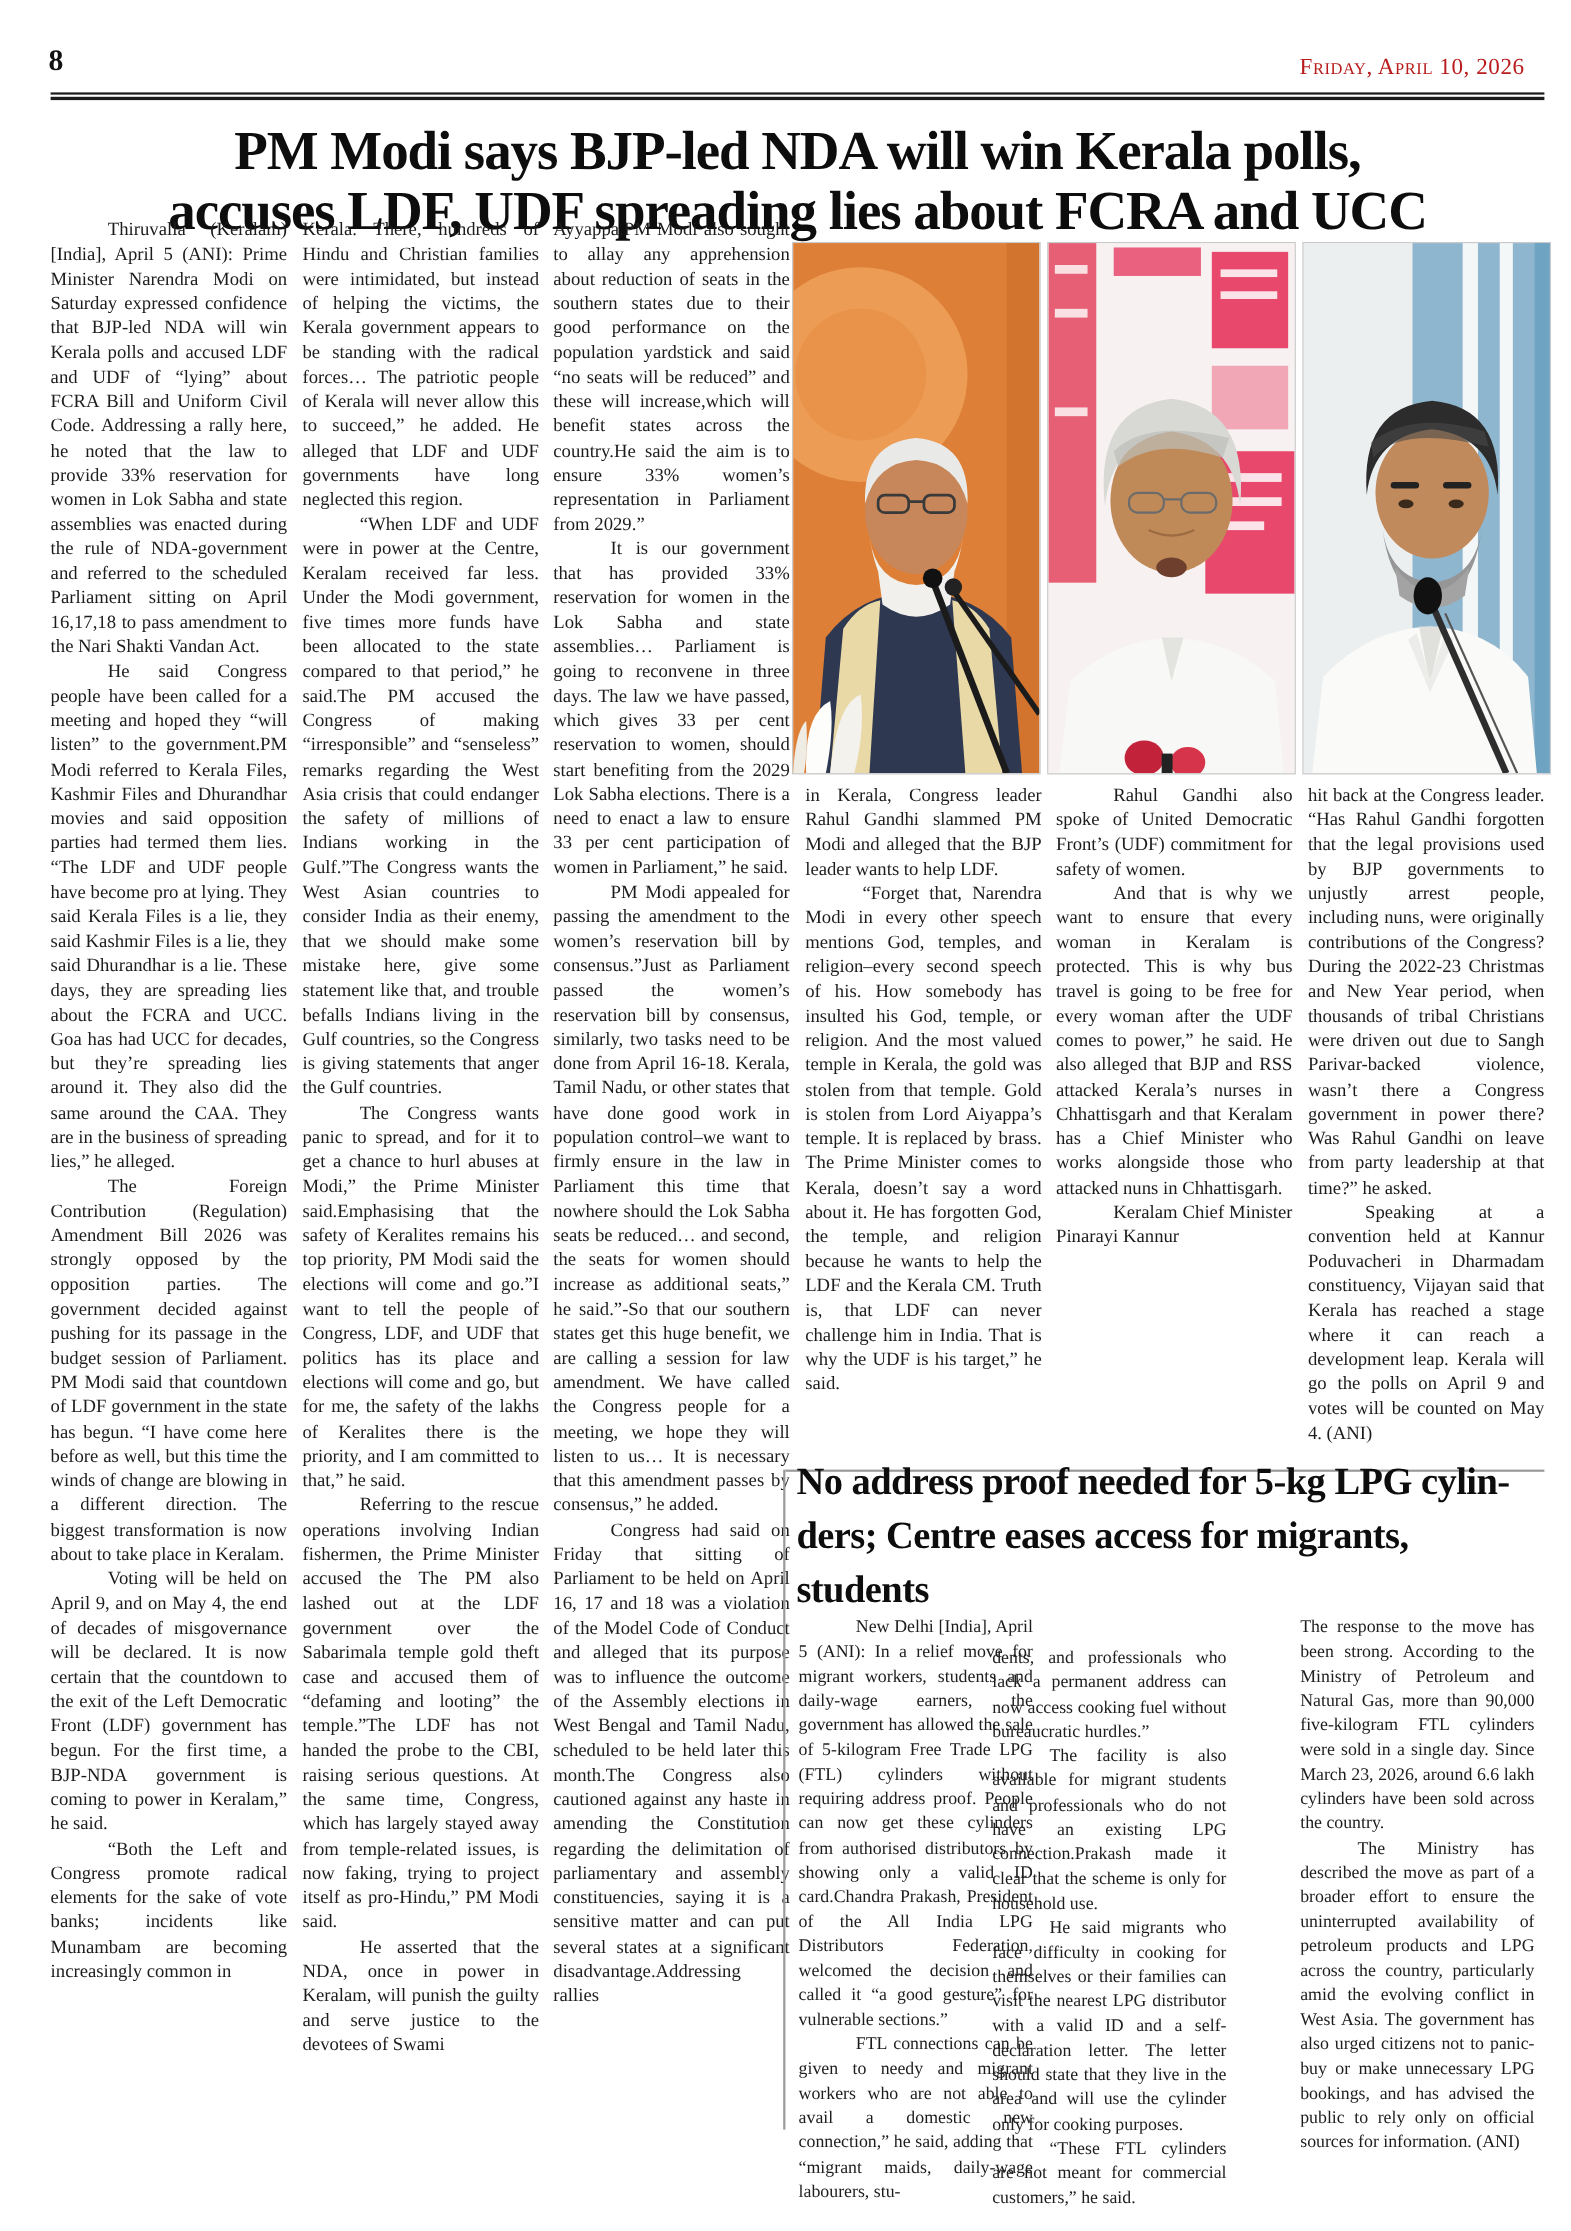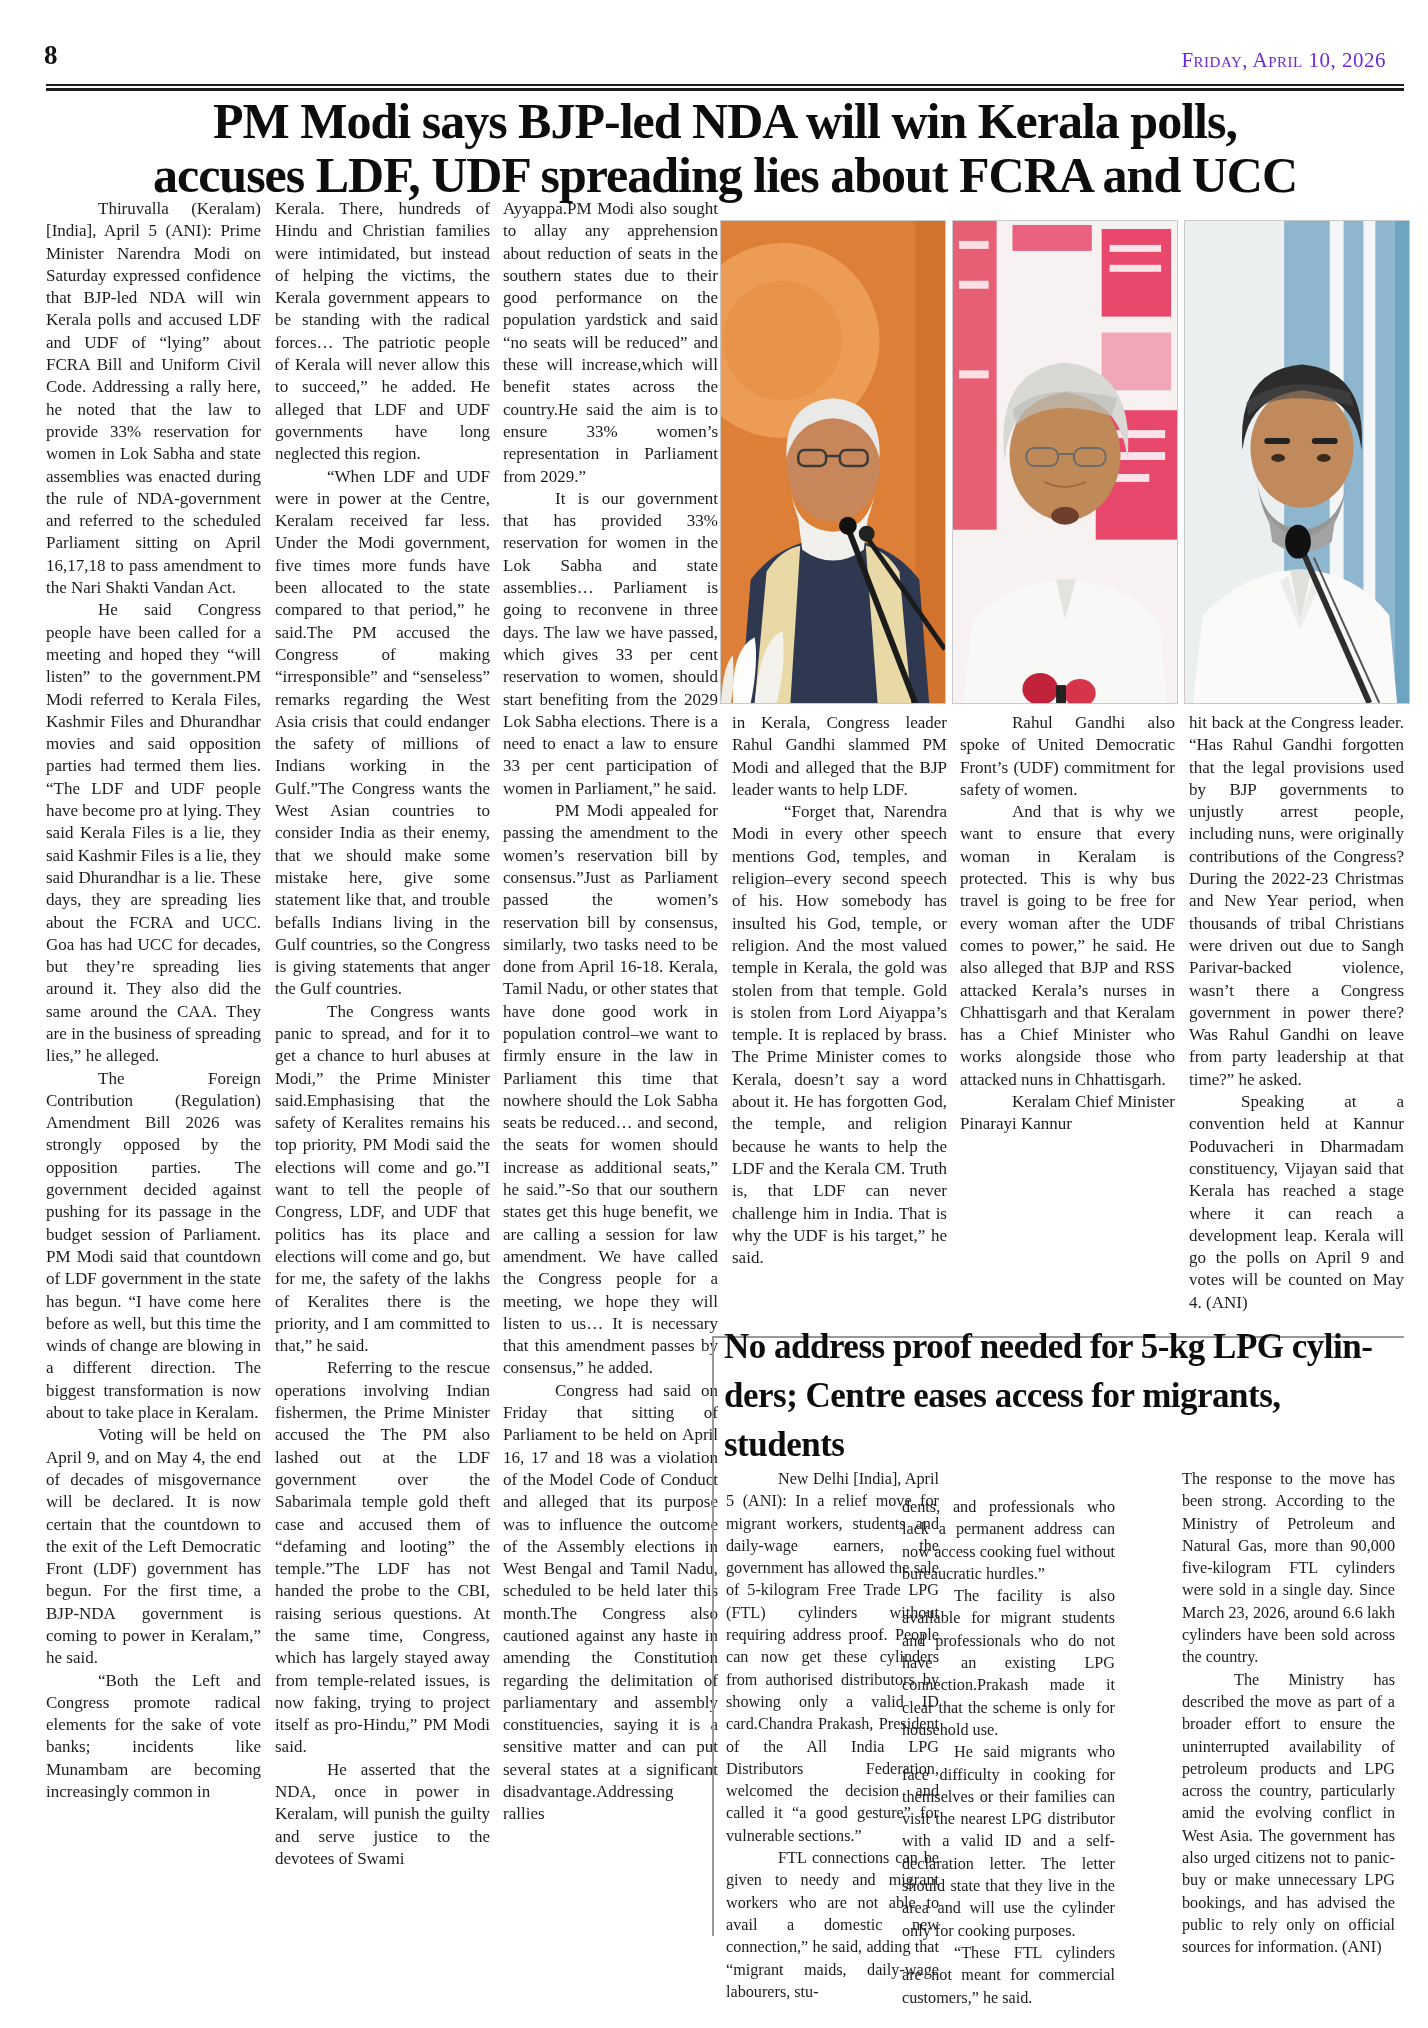--- a/index.html
+++ b/index.html
@@ -3,25 +3,25 @@
 <meta charset="utf-8">
 <style>
   html,body{margin:0;padding:0;}
   body{
     width:1428px;height:2028px;position:relative;background:#ffffff;
     font-family:"Liberation Serif", serif;color:#1b1b1b;overflow:hidden;
   }
   .abs{position:absolute;}
   
   #page-number{left:44px;top:40px;font-size:27px;font-weight:bold;color:#111;}
-  #masthead-date{right:42px;top:48px;font-size:21px;font-variant-caps:small-caps;letter-spacing:.5px;color:#6d28d9;}
+  #masthead-date{right:42px;top:48px;font-size:21px;font-variant-caps:small-caps;letter-spacing:.5px;color:#b91c1c;}
   .rule-thin{left:46px;top:84px;width:1358px;height:2px;background:#1c1c1c;}
   .rule-thick{left:46px;top:88px;width:1358px;height:3px;background:#1c1c1c;}
   
-  #main-headline{left:30px;top:94px;width:1390px;text-align:center;font-weight:bold;
+  #main-headline{left:30px;top:110px;width:1390px;text-align:center;font-weight:bold;
     font-size:50px;line-height:54px;letter-spacing:-1px;color:#0d0d0d;}
   
   .col{position:absolute;width:215px;font-size:17px;line-height:22.3px;
     text-align:justify;color:#1c1c1c;overflow:hidden;}
   .col p{margin:0;text-indent:52px;}
   .col p.cont{text-indent:0;}
   #col-1{left:46px;top:198px;height:1782px;}
   #col-2{left:275px;top:198px;height:1782px;}
   #col-3{left:503px;top:198px;height:1782px;}
   #col-4{left:732px;top:712px;height:614px;}

